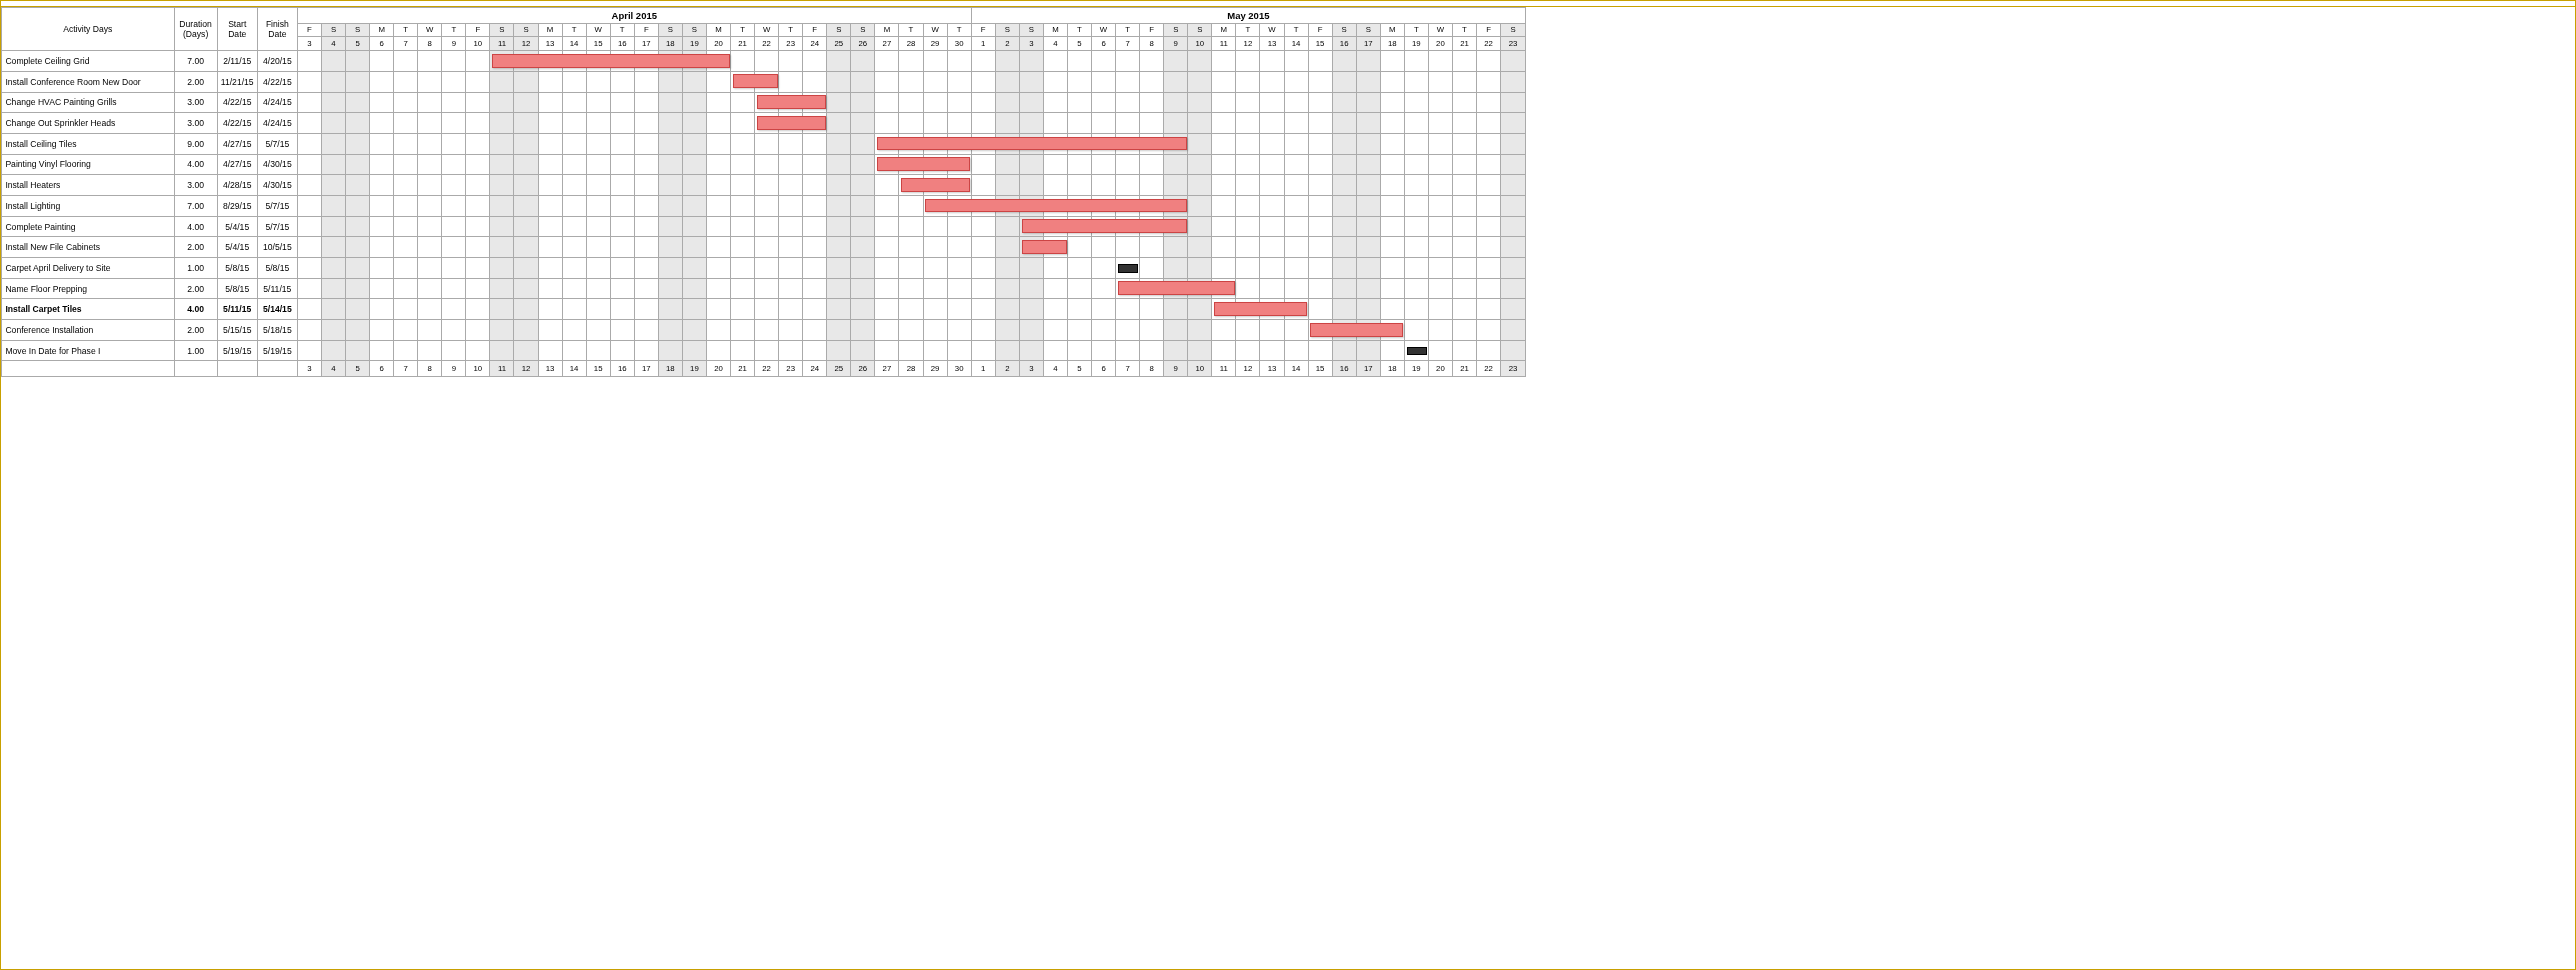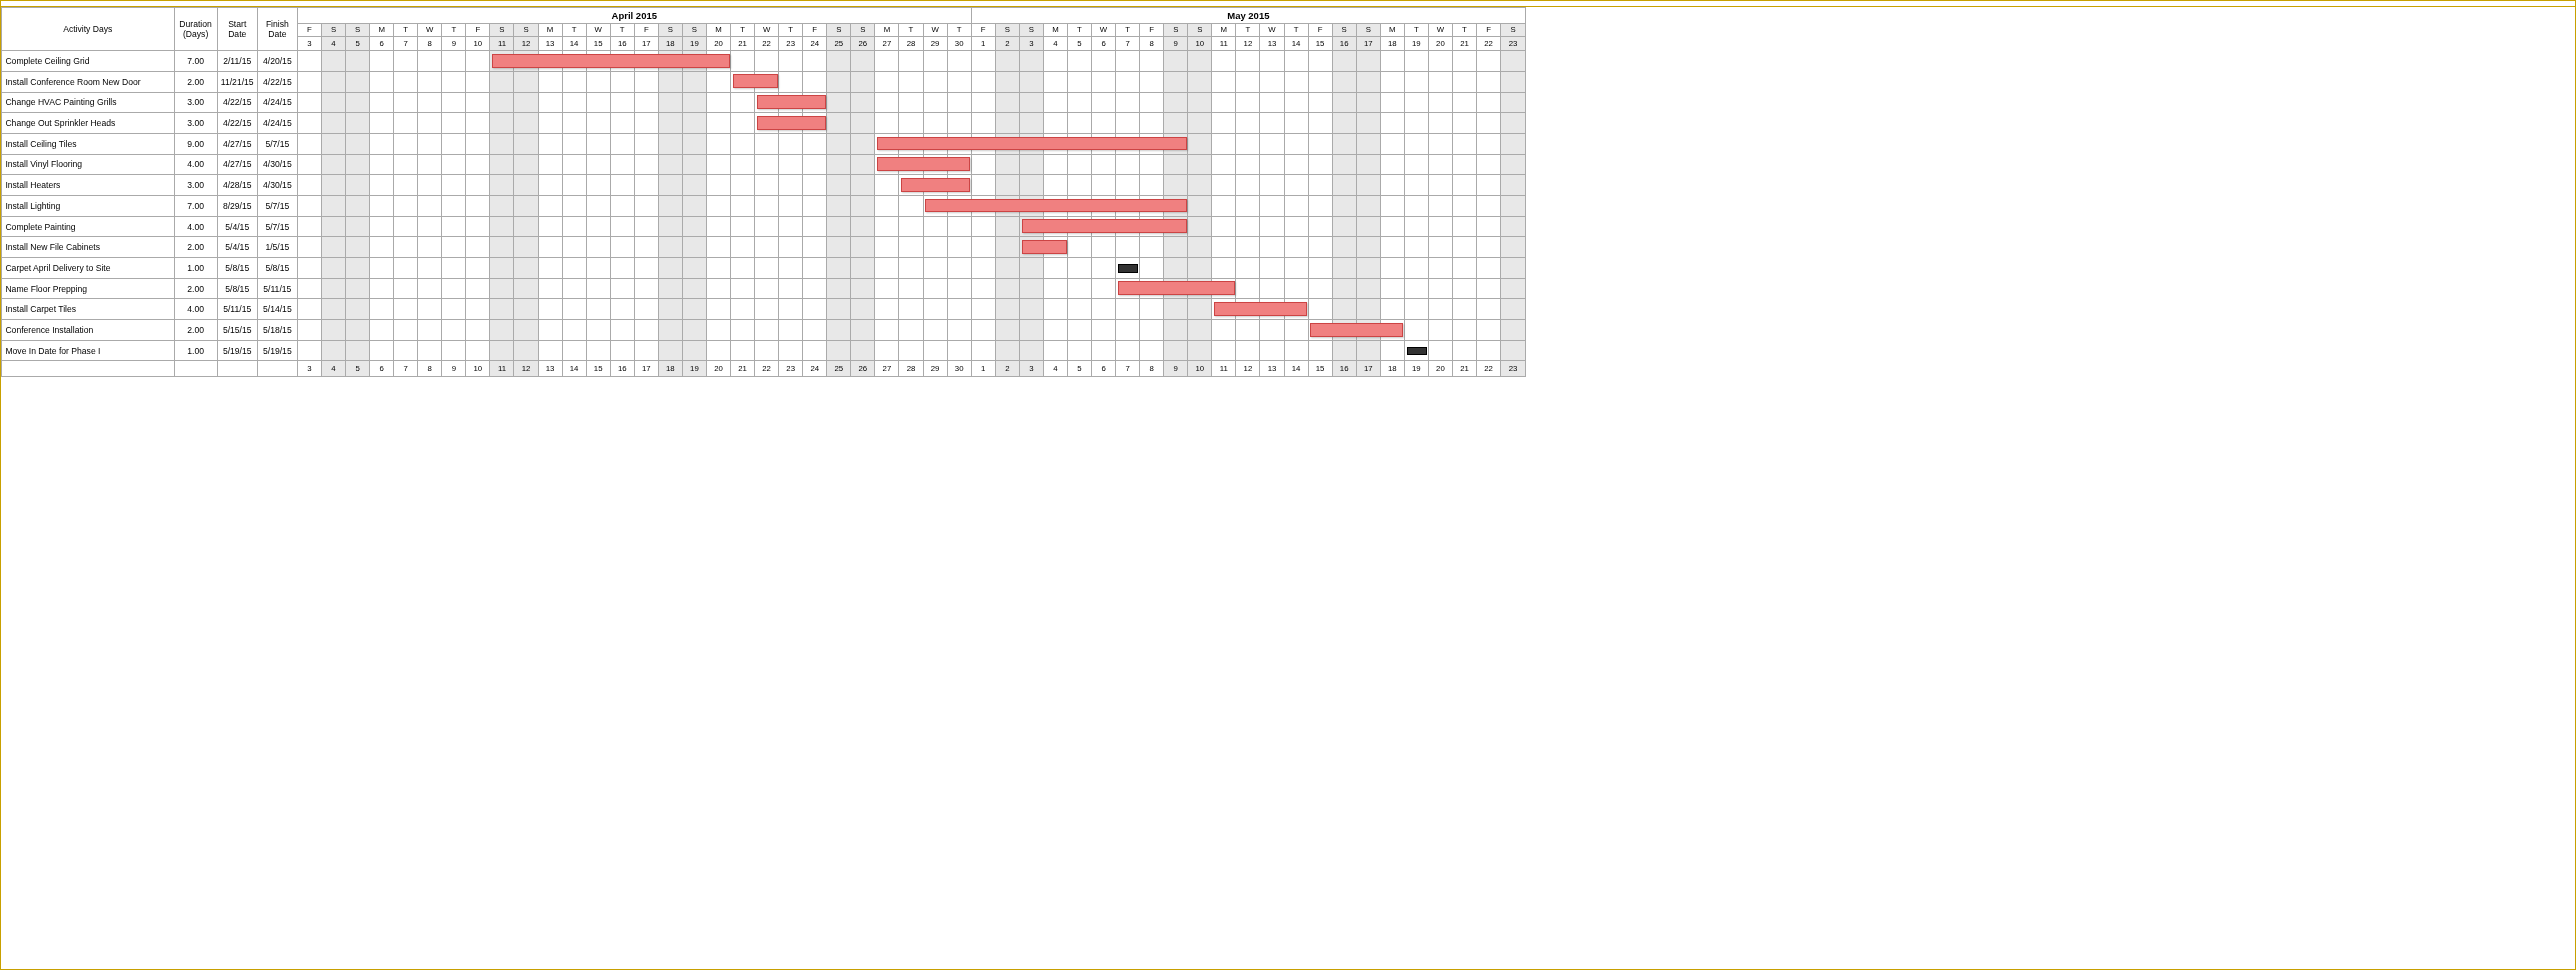--- a/index.html
+++ b/index.html
@@ -528,21 +528,21 @@
             <td style="border: 0.9px solid rgb(170, 170, 170); padding: 0px; background-color: rgb(232, 232, 232); position: relative;"></td>
             <td style="border: 0.9px solid rgb(170, 170, 170); padding: 0px; background-color: rgb(232, 232, 232); position: relative;"></td>
             <td style="border: 0.9px solid rgb(170, 170, 170); padding: 0px; background-color: rgb(255, 255, 255); position: relative;"></td>
             <td style="border: 0.9px solid rgb(170, 170, 170); padding: 0px; background-color: rgb(255, 255, 255); position: relative;"></td>
             <td style="border: 0.9px solid rgb(170, 170, 170); padding: 0px; background-color: rgb(255, 255, 255); position: relative;"></td>
             <td style="border: 0.9px solid rgb(170, 170, 170); padding: 0px; background-color: rgb(255, 255, 255); position: relative;"></td>
             <td style="border: 0.9px solid rgb(170, 170, 170); padding: 0px; background-color: rgb(255, 255, 255); position: relative;"></td>
             <td style="border: 0.9px solid rgb(170, 170, 170); padding: 0px; background-color: rgb(232, 232, 232); position: relative;"></td>
           </tr>
           <tr style="height: 20.7px;">
-            <td style="border: 0.9px solid rgb(170, 170, 170); text-align: left; padding: 1.7px 3.4px; font-size: 8.6px; white-space: normal; overflow-wrap: break-word; vertical-align: middle;">Install Vinyl Flooring</td>
+            <td style="border: 0.9px solid rgb(170, 170, 170); text-align: left; padding: 1.7px 3.4px; font-size: 8.6px; white-space: normal; overflow-wrap: break-word; vertical-align: middle;">Painting Vinyl Flooring</td>
             <td style="border: 0.9px solid rgb(170, 170, 170); text-align: center; font-size: 8.6px;">4.00</td>
             <td style="border: 0.9px solid rgb(170, 170, 170); text-align: center; font-size: 8.6px;">4/27/15</td>
             <td style="border: 0.9px solid rgb(170, 170, 170); text-align: center; font-size: 8.6px;">4/30/15</td>
             <td style="border: 0.9px solid rgb(170, 170, 170); padding: 0px; background-color: rgb(255, 255, 255); position: relative;"></td>
             <td style="border: 0.9px solid rgb(170, 170, 170); padding: 0px; background-color: rgb(232, 232, 232); position: relative;"></td>
             <td style="border: 0.9px solid rgb(170, 170, 170); padding: 0px; background-color: rgb(232, 232, 232); position: relative;"></td>
             <td style="border: 0.9px solid rgb(170, 170, 170); padding: 0px; background-color: rgb(255, 255, 255); position: relative;"></td>
             <td style="border: 0.9px solid rgb(170, 170, 170); padding: 0px; background-color: rgb(255, 255, 255); position: relative;"></td>
             <td style="border: 0.9px solid rgb(170, 170, 170); padding: 0px; background-color: rgb(255, 255, 255); position: relative;"></td>
             <td style="border: 0.9px solid rgb(170, 170, 170); padding: 0px; background-color: rgb(255, 255, 255); position: relative;"></td>
@@ -767,21 +767,21 @@
             <td style="border: 0.9px solid rgb(170, 170, 170); padding: 0px; background-color: rgb(255, 255, 255); position: relative;"></td>
             <td style="border: 0.9px solid rgb(170, 170, 170); padding: 0px; background-color: rgb(255, 255, 255); position: relative;"></td>
             <td style="border: 0.9px solid rgb(170, 170, 170); padding: 0px; background-color: rgb(255, 255, 255); position: relative;"></td>
             <td style="border: 0.9px solid rgb(170, 170, 170); padding: 0px; background-color: rgb(255, 255, 255); position: relative;"></td>
             <td style="border: 0.9px solid rgb(170, 170, 170); padding: 0px; background-color: rgb(232, 232, 232); position: relative;"></td>
           </tr>
           <tr style="height: 20.7px;">
             <td style="border: 0.9px solid rgb(170, 170, 170); text-align: left; padding: 1.7px 3.4px; font-size: 8.6px; white-space: normal; overflow-wrap: break-word; vertical-align: middle;">Install New File Cabinets</td>
             <td style="border: 0.9px solid rgb(170, 170, 170); text-align: center; font-size: 8.6px;">2.00</td>
             <td style="border: 0.9px solid rgb(170, 170, 170); text-align: center; font-size: 8.6px;">5/4/15</td>
-            <td style="border: 0.9px solid rgb(170, 170, 170); text-align: center; font-size: 8.6px;">1/5/15</td>
+            <td style="border: 0.9px solid rgb(170, 170, 170); text-align: center; font-size: 8.6px;">10/5/15</td>
             <td style="border: 0.9px solid rgb(170, 170, 170); padding: 0px; background-color: rgb(255, 255, 255); position: relative;"></td>
             <td style="border: 0.9px solid rgb(170, 170, 170); padding: 0px; background-color: rgb(232, 232, 232); position: relative;"></td>
             <td style="border: 0.9px solid rgb(170, 170, 170); padding: 0px; background-color: rgb(232, 232, 232); position: relative;"></td>
             <td style="border: 0.9px solid rgb(170, 170, 170); padding: 0px; background-color: rgb(255, 255, 255); position: relative;"></td>
             <td style="border: 0.9px solid rgb(170, 170, 170); padding: 0px; background-color: rgb(255, 255, 255); position: relative;"></td>
             <td style="border: 0.9px solid rgb(170, 170, 170); padding: 0px; background-color: rgb(255, 255, 255); position: relative;"></td>
             <td style="border: 0.9px solid rgb(170, 170, 170); padding: 0px; background-color: rgb(255, 255, 255); position: relative;"></td>
             <td style="border: 0.9px solid rgb(170, 170, 170); padding: 0px; background-color: rgb(255, 255, 255); position: relative;"></td>
             <td style="border: 0.9px solid rgb(170, 170, 170); padding: 0px; background-color: rgb(232, 232, 232); position: relative;"></td>
             <td style="border: 0.9px solid rgb(170, 170, 170); padding: 0px; background-color: rgb(232, 232, 232); position: relative;"></td>
@@ -940,21 +940,21 @@
             <td style="border: 0.9px solid rgb(170, 170, 170); padding: 0px; background-color: rgb(255, 255, 255); position: relative;"></td>
             <td style="border: 0.9px solid rgb(170, 170, 170); padding: 0px; background-color: rgb(232, 232, 232); position: relative;"></td>
             <td style="border: 0.9px solid rgb(170, 170, 170); padding: 0px; background-color: rgb(232, 232, 232); position: relative;"></td>
             <td style="border: 0.9px solid rgb(170, 170, 170); padding: 0px; background-color: rgb(255, 255, 255); position: relative;"></td>
             <td style="border: 0.9px solid rgb(170, 170, 170); padding: 0px; background-color: rgb(255, 255, 255); position: relative;"></td>
             <td style="border: 0.9px solid rgb(170, 170, 170); padding: 0px; background-color: rgb(255, 255, 255); position: relative;"></td>
             <td style="border: 0.9px solid rgb(170, 170, 170); padding: 0px; background-color: rgb(255, 255, 255); position: relative;"></td>
             <td style="border: 0.9px solid rgb(170, 170, 170); padding: 0px; background-color: rgb(255, 255, 255); position: relative;"></td>
             <td style="border: 0.9px solid rgb(170, 170, 170); padding: 0px; background-color: rgb(232, 232, 232); position: relative;"></td>
           </tr>
-          <tr style="height: 20.7px;">
+          <tr style="height: 20.7px; font-weight: bold;">
             <td style="border: 0.9px solid rgb(170, 170, 170); text-align: left; padding: 1.7px 3.4px; font-size: 8.6px; white-space: normal; overflow-wrap: break-word; vertical-align: middle;">Install Carpet Tiles</td>
             <td style="border: 0.9px solid rgb(170, 170, 170); text-align: center; font-size: 8.6px;">4.00</td>
             <td style="border: 0.9px solid rgb(170, 170, 170); text-align: center; font-size: 8.6px;">5/11/15</td>
             <td style="border: 0.9px solid rgb(170, 170, 170); text-align: center; font-size: 8.6px;">5/14/15</td>
             <td style="border: 0.9px solid rgb(170, 170, 170); padding: 0px; background-color: rgb(255, 255, 255); position: relative;"></td>
             <td style="border: 0.9px solid rgb(170, 170, 170); padding: 0px; background-color: rgb(232, 232, 232); position: relative;"></td>
             <td style="border: 0.9px solid rgb(170, 170, 170); padding: 0px; background-color: rgb(232, 232, 232); position: relative;"></td>
             <td style="border: 0.9px solid rgb(170, 170, 170); padding: 0px; background-color: rgb(255, 255, 255); position: relative;"></td>
             <td style="border: 0.9px solid rgb(170, 170, 170); padding: 0px; background-color: rgb(255, 255, 255); position: relative;"></td>
             <td style="border: 0.9px solid rgb(170, 170, 170); padding: 0px; background-color: rgb(255, 255, 255); position: relative;"></td>

